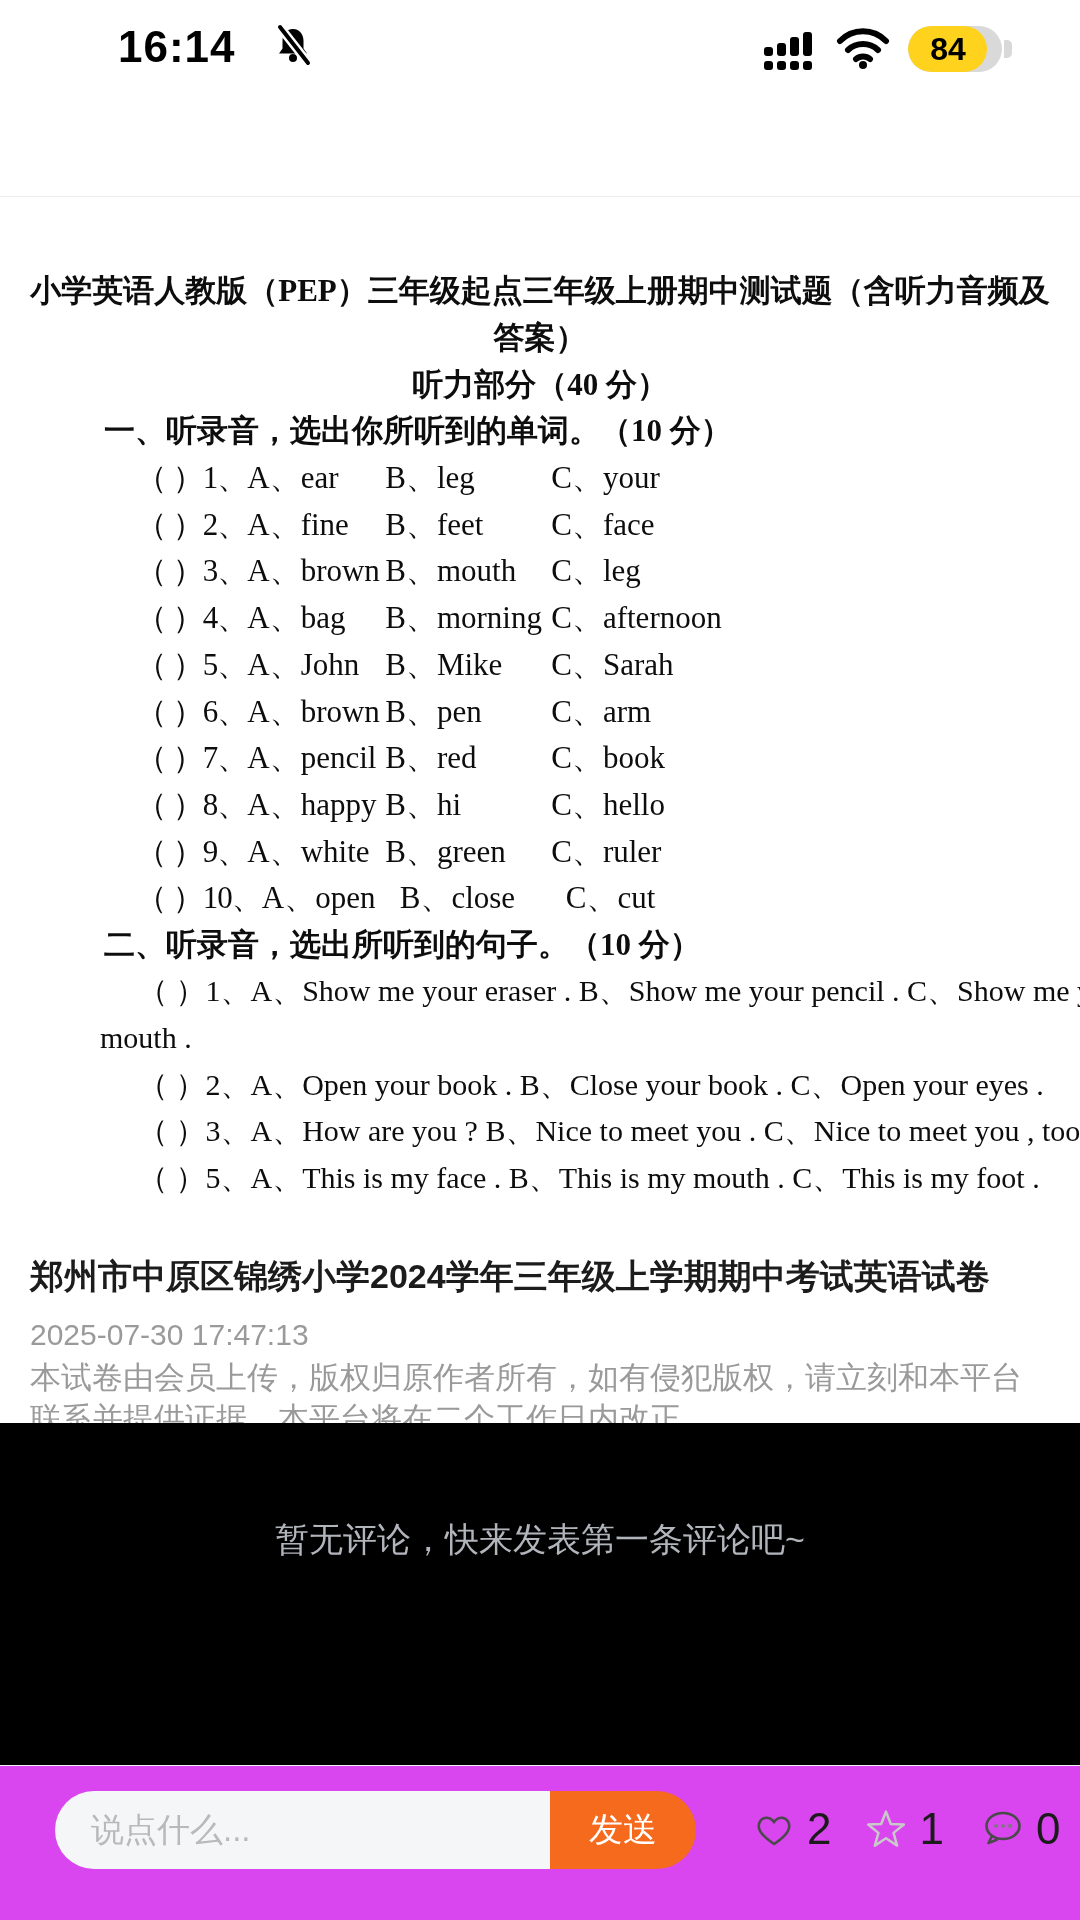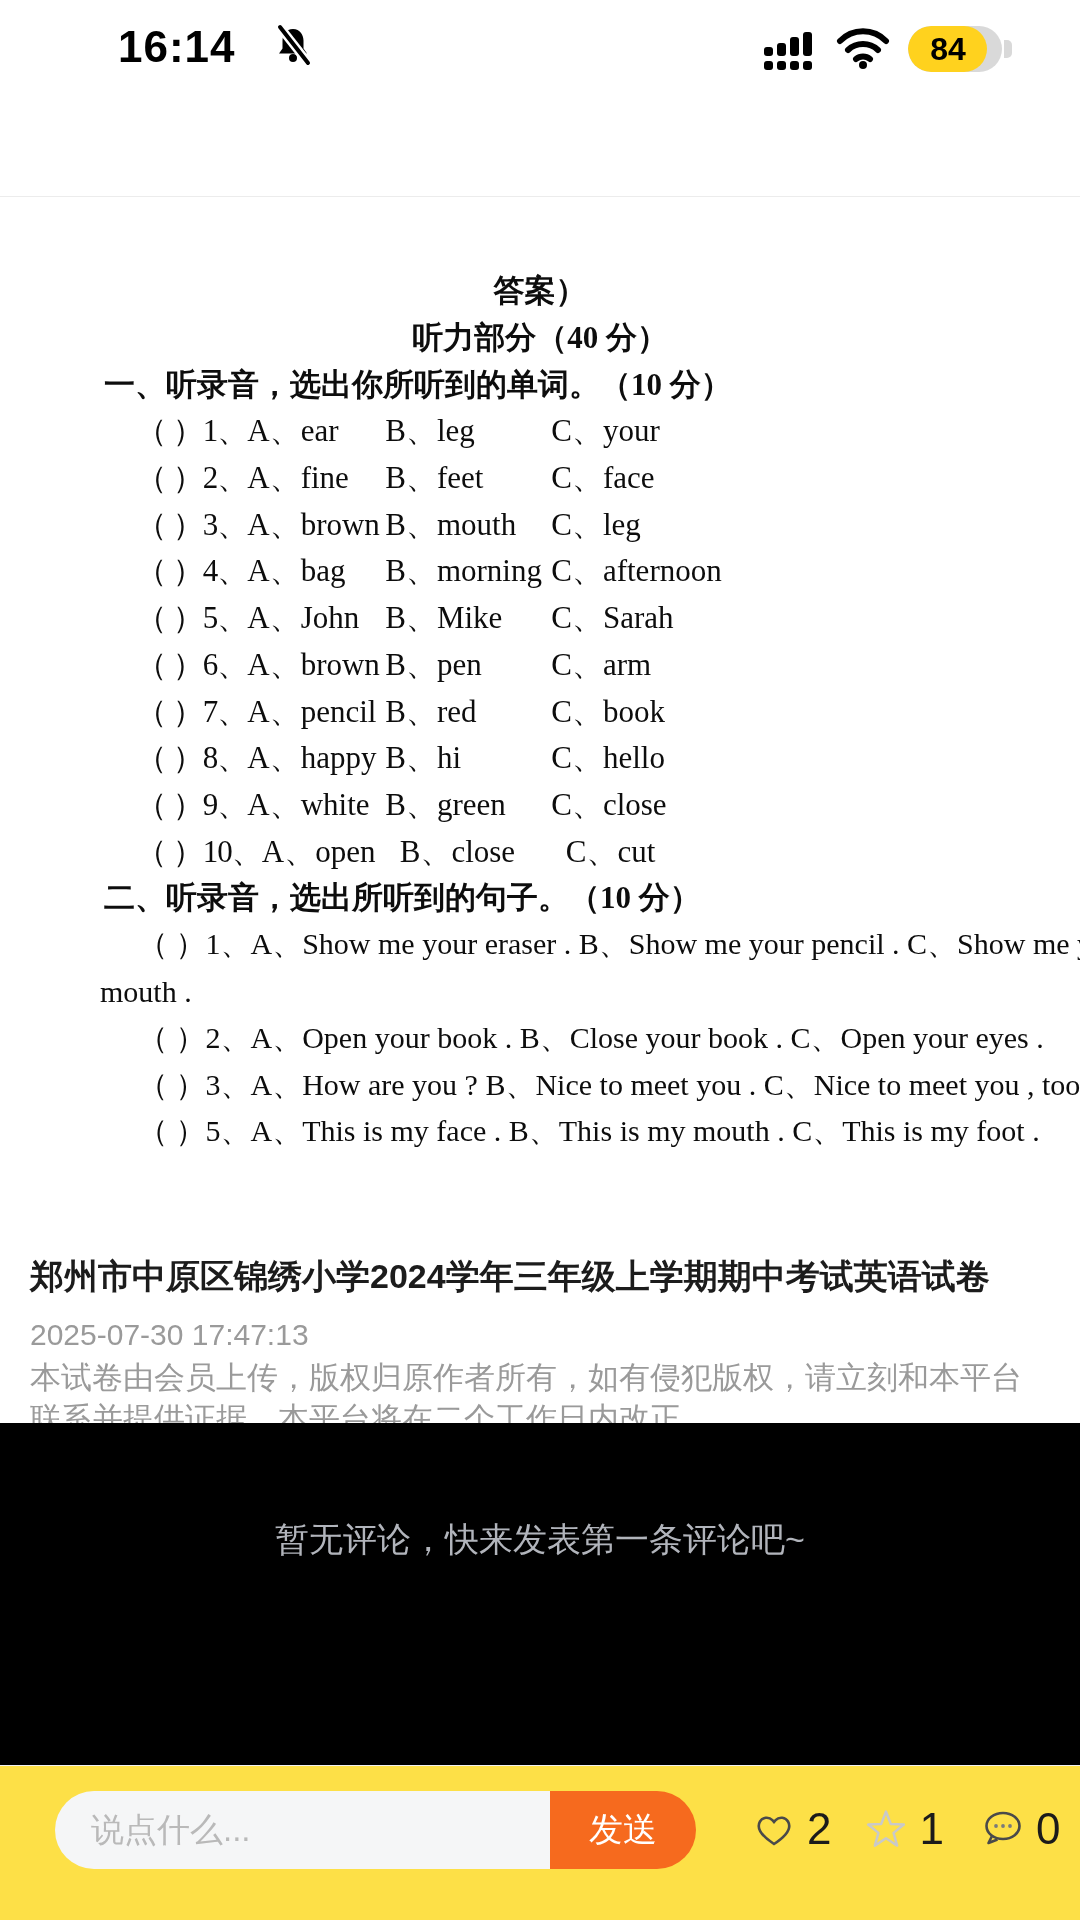--- a/index.html
+++ b/index.html
@@ -49,21 +49,21 @@
   .s2-line.noindent{padding-left:0;}
   
   .info{position:absolute;top:1232px;left:0;width:1080px;height:191px;background:#fff;padding:22px 30px;box-sizing:border-box;}
   .info-title{font-size:34px;font-weight:700;color:#1c1c1c;margin-bottom:18px;}
   .info-date{font-size:30px;color:#9a9a9a;margin-bottom:5px;}
   .info-disclaimer{font-size:31px;color:#9a9a9a;line-height:41px;}
   
   .comments{position:absolute;top:1423px;left:0;width:1080px;height:342px;background:#000000;}
   .comments-empty{padding-top:94px;text-align:center;font-size:34px;color:#b1b4bb;}
   
-  .bottom-bar{position:absolute;top:1765px;left:0;width:1080px;height:155px;background:#fde047;border-top:1px solid #f1f1f1;box-sizing:border-box;}
+  .bottom-bar{position:absolute;top:1765px;left:0;width:1080px;height:155px;background:#d946ef;border-top:1px solid #f1f1f1;box-sizing:border-box;}
   .composer{position:absolute;left:55px;top:25px;width:641px;height:78px;border-radius:39px;overflow:hidden;display:flex;}
   .comment-input{flex:1;border:0;outline:none;background:#f5f6f7;padding:0 0 0 36px;font-size:33px;color:#333;
     font-family:"Liberation Sans","DejaVu Sans",sans-serif;}
   .comment-input::placeholder{color:#b9b9b9;}
   .send-btn{width:146px;border:0;background:#f66a1e;color:#fff;font-size:34px;font-family:"Liberation Sans","DejaVu Sans",sans-serif;cursor:pointer;}
   .actions{position:absolute;left:753px;top:38px;display:flex;align-items:center;}
   .action-count{font-size:44px;color:#1b1b1b;margin-left:12px;}
   .gap1{margin-left:34px;} .gap2{margin-left:38px;}
 </style>
 </head>
@@ -163,20 +163,21 @@
           <circle cx="19" cy="19" r="13.5" fill="none" stroke="#111" stroke-width="4.5"></circle>
           <circle cx="19" cy="19" r="6" fill="#111"></circle>
         </svg>
       </span>
     </div>
   </div>
 </div>
 
 <div class="doc">
   <div class="doc-spacer"></div>
+  <div class="doc-line center bold">小学英语人教版（PEP）三年级起点三年级上册期中测试题（含听力音频及</div>
   <div class="doc-line center bold">答案）</div>
   <div class="doc-line center bold">听力部分（40 分）</div>
   <div class="doc-line bold head">一、听录音，选出你所听到的单词。（10 分）</div>
   <div id="s1-rows">
       <div class="doc-line q-row">
         <span class="qc qc1">（ ）1、</span>
         <span class="qc qca">A、ear</span>
         <span class="qc qcb">B、leg</span>
         <span class="qc">C、your</span>
       </div>
@@ -219,21 +220,21 @@
       <div class="doc-line q-row">
         <span class="qc qc1">（ ）8、</span>
         <span class="qc qca">A、happy</span>
         <span class="qc qcb">B、hi</span>
         <span class="qc">C、hello</span>
       </div>
       <div class="doc-line q-row">
         <span class="qc qc1">（ ）9、</span>
         <span class="qc qca">A、white</span>
         <span class="qc qcb">B、green</span>
-        <span class="qc">C、close</span>
+        <span class="qc">C、ruler</span>
       </div>
       <div class="doc-line q-row">
         <span class="qc qc1">（ ）10、</span>
         <span class="qc qca">A、open</span>
         <span class="qc qcb">B、close</span>
         <span class="qc">C、cut</span>
       </div>
     </div>
   <div class="doc-line bold head">二、听录音，选出所听到的句子。（10 分）</div>
   <div id="s2-lines">

